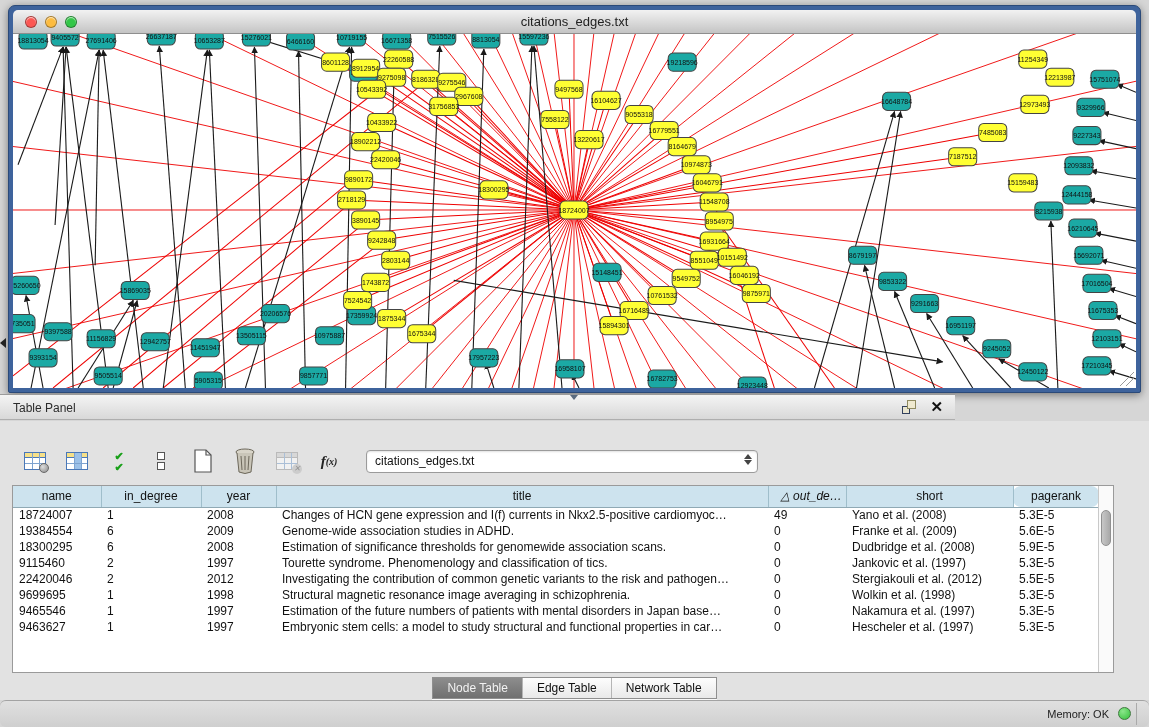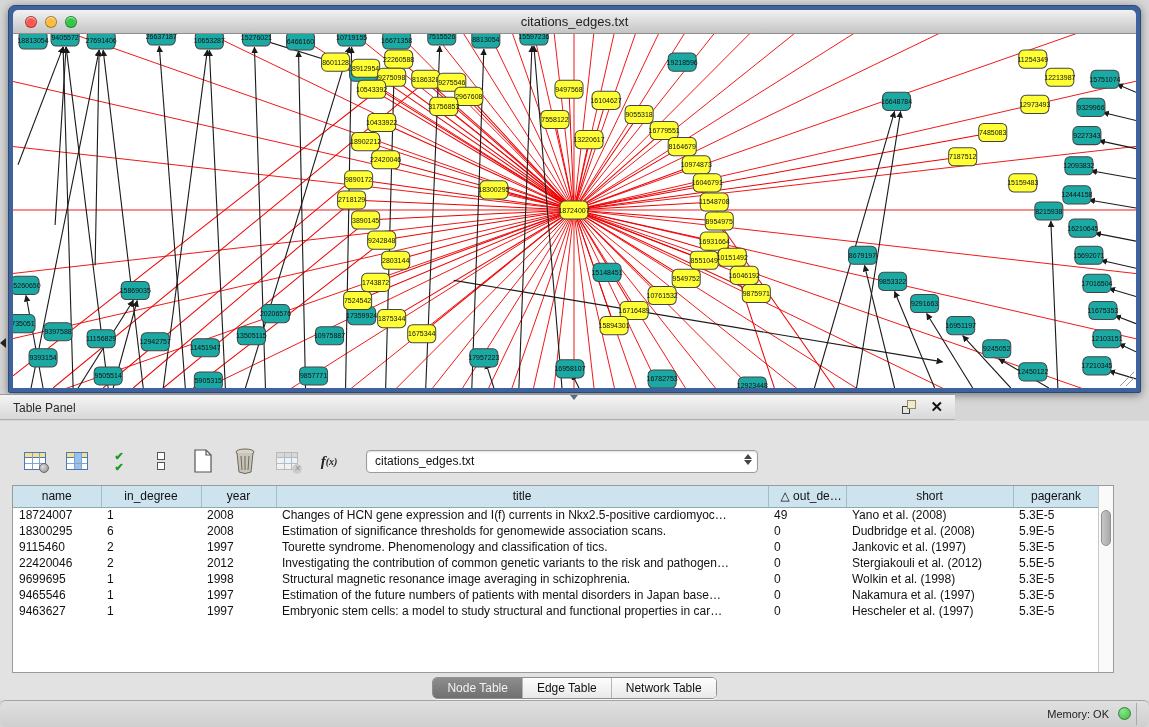--- a/index.html
+++ b/index.html
@@ -123,21 +123,21 @@
   .vthumb {
     position:absolute; left:2px; right:2px; top:24px; height:36px;
     background:linear-gradient(90deg,#c7c7c7,#a8a8a8);
     border:1px solid #909090; border-radius:6px;
   }
   
   .tabs {
     position:absolute; left:0; right:0; top:256px; display:flex; justify-content:center;
   }
   .seg {
-    display:flex; border:1px solid #8f8f8f; border-radius:5px; overflow:hidden;
+    display:flex; border:1px solid #8f8f8f; border-radius:0; overflow:hidden;
     background:#fff; box-shadow:0 1px 0 rgba(255,255,255,.8);
   }
   .seg .tab {
     padding:3px 14px; font-size:12px; color:#111; background:linear-gradient(#fdfdfd,#e9e9e9);
     border-right:1px solid #b5b5b5; cursor:default;
   }
   .seg .tab:last-child { border-right:none; }
   .seg .tab.sel { background:linear-gradient(#8d8d8d,#707070); color:#f2f2f2; }
   
   .statusbar {
@@ -822,34 +822,43 @@
   </div>
 
   <div class="tbl-wrap">
     <table class="data">
       <thead>
           <tr id="thead-row">
             <th style="width: 88px;">name</th>
             <th style="width: 100px;">in_degree</th>
             <th style="width: 75px;">year</th>
             <th style="width: 492px;">title</th>
-            <th style="width: 78px;">△ out_de…</th>
+            <th style="width: 78px; font-style: italic;">△ out_de…</th>
             <th style="width: 167px; margin-left: 12px;">short</th>
-            <th style="width: 86px;">pagerank</th>
+            <th style="width: 86px; border-radius: 8px;">pagerank</th>
           </tr>
         </thead>
       <tbody id="tbody-rows">
           <tr>
             <td>18724007</td>
             <td>1</td>
             <td>2008</td>
             <td>Changes of HCN gene expression and I(f) currents in Nkx2.5-positive cardiomyoc…</td>
             <td>49</td>
             <td>Yano et al. (2008)</td>
             <td>5.3E-5</td>
+          </tr>
+          <tr>
+            <td>19384554</td>
+            <td>6</td>
+            <td>2009</td>
+            <td>Genome-wide association studies in ADHD.</td>
+            <td>0</td>
+            <td>Franke et al. (2009)</td>
+            <td>5.6E-5</td>
           </tr>
           <tr>
             <td>18300295</td>
             <td>6</td>
             <td>2008</td>
             <td>Estimation of significance thresholds for genomewide association scans.</td>
             <td>0</td>
             <td>Dudbridge et al. (2008)</td>
             <td>5.9E-5</td>
           </tr>

